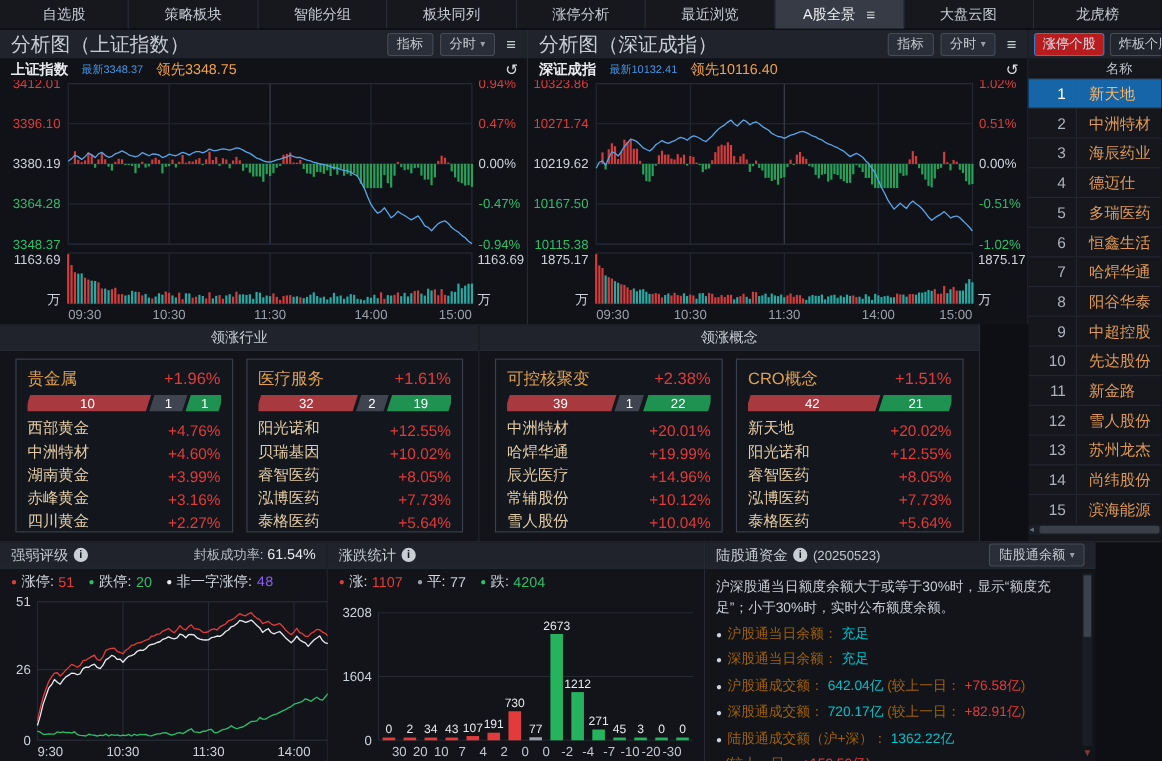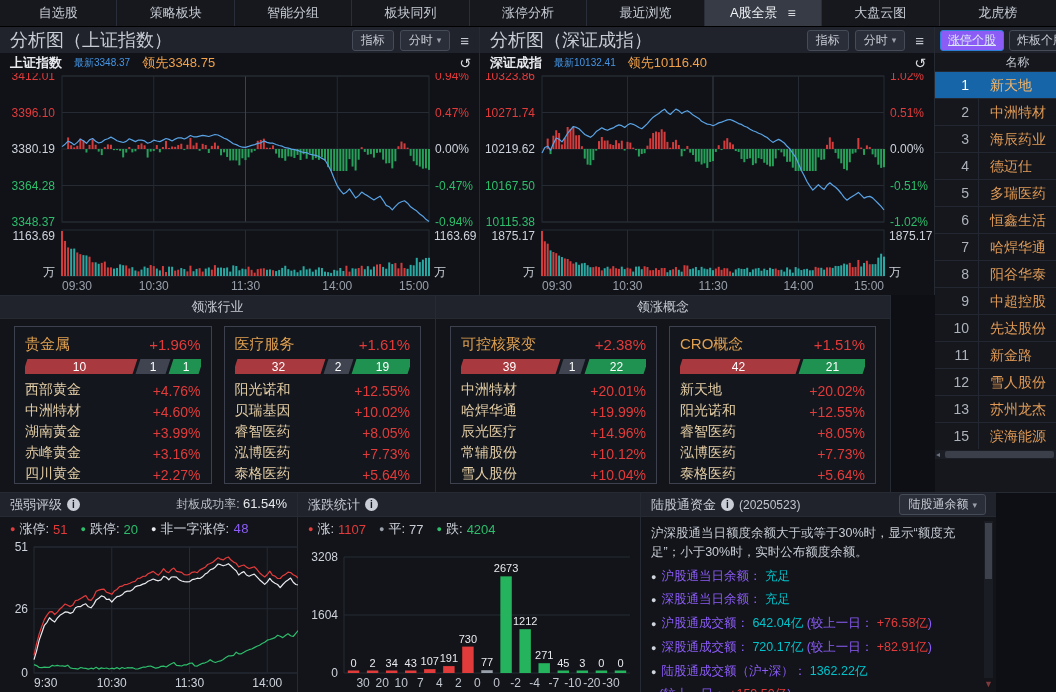--- a/index.html
+++ b/index.html
@@ -53,21 +53,21 @@
   .segt { transform:skewX(18deg); font-size:12px; color:#fff; }
   .crow { height:21px; display:flex; align-items:flex-end; justify-content:space-between; }
   .crow-n { font-size:14px; color:#e3cda6; }
   .crow-p { font-size:14px; color:#e23b3b; }
 
   
   .sidebar { width:121px; flex:none; background:#15171d; display:flex; flex-direction:column; }
   .stabs { height:26px; background:#20232b; display:flex; gap:5px; align-items:center; padding:0 0 0 5px; overflow:hidden; flex:none; }
   .sbtn { border:1px solid #454b57; border-radius:3px; background:#21252e; color:#c6cad2;
           font-size:12px; padding:1px 7px; white-space:nowrap; flex:none; }
-  .sbtn.active { border-color:#2b7fd4; color:#dbe7f6; background:#8b5cf6;text-decoration:underline; }
+  .sbtn.active { border-color:#2b7fd4; color:#dbe7f6; background:#b91c1c; }
   .sname-head { height:18px; font-size:12px; color:#c0c4cc; display:flex; align-items:center;
                 justify-content:center; padding-left:44px; flex:none; }
   .srow { height:27px; display:flex; border-top:1px solid #232731; }
   .srow .num { width:44px; text-align:right; padding-right:9px; line-height:26px; font-size:14px;
                color:#aeb2ba; border-right:1px solid #232731; flex:none; }
   .srow .snm { flex:1; padding-left:11px; line-height:26px; font-size:14px; color:#e09a55; overflow:hidden; white-space:nowrap; }
   .srow.sel { background:#1565a8; }
   .srow.sel .num { color:#fff; border-right-color:#1565a8; }
   .srow.sel .snm { color:#f4b568; }
   .hscroll { height:9px; background:#1b1e25; position:relative; margin-top:1px; flex:none; }
@@ -85,21 +85,21 @@
   .rate { margin-left:auto; font-size:12px; color:#b9bec7; }
   .rate b { color:#e8eaee; font-weight:normal; font-size:13px; }
   .legend { height:24px; display:flex; align-items:center; gap:13px; padding:0 10px; font-size:13px; flex:none; }
   .litem { display:flex; align-items:center; gap:4px; }
   .ldot { font-size:9px; }
   .llabel { color:#d2d6de; }
   .bdate { color:#c0c4cc; font-size:12px; }
   .ddbtn { margin-left:auto; }
   .hsgt-body { padding:7px 22px 0 10px; font-size:12.5px; line-height:1.5; color:#c8ccd4; }
   .hsgt-item { margin-top:5px; white-space:nowrap; }
-  .hseg-w { color:#8b5cf6; } .hseg-cyan { color:#00c2ca; } .hseg-red { color:#e23b3b; }
+  .hseg-w { color:#a16207; } .hseg-cyan { color:#00c2ca; } .hseg-red { color:#e23b3b; }
   .hbullet { color:#d0d4dc; font-size:9px; margin-right:5px; }
   .vscroll { position:absolute; right:3px; top:28px; bottom:14px; width:9px; background:#1a1d24; }
   .vscroll .vthumb { position:absolute; top:2px; left:1px; right:1px; height:56px; background:#3c414c; }
   .vscroll .varr { position:absolute; bottom:-11px; left:0; font-size:9px; color:#7c3a3a; }
 </style>
 </head>
 <body>
 
 <div class="app">
   <nav class="topnav">
@@ -944,20 +944,24 @@
           </div>
           <div class="srow">
             <span class="num">12</span>
             <span class="snm">雪人股份</span>
           </div>
           <div class="srow">
             <span class="num">13</span>
             <span class="snm">苏州龙杰</span>
           </div>
           <div class="srow">
+            <span class="num">14</span>
+            <span class="snm">尚纬股份</span>
+          </div>
+          <div class="srow">
             <span class="num">15</span>
             <span class="snm">滨海能源</span>
           </div>
         </div>
       <div class="hscroll">
         <span class="larr">◂</span>
         <span class="thumb"></span>
       </div>
     </aside>
   </div>

